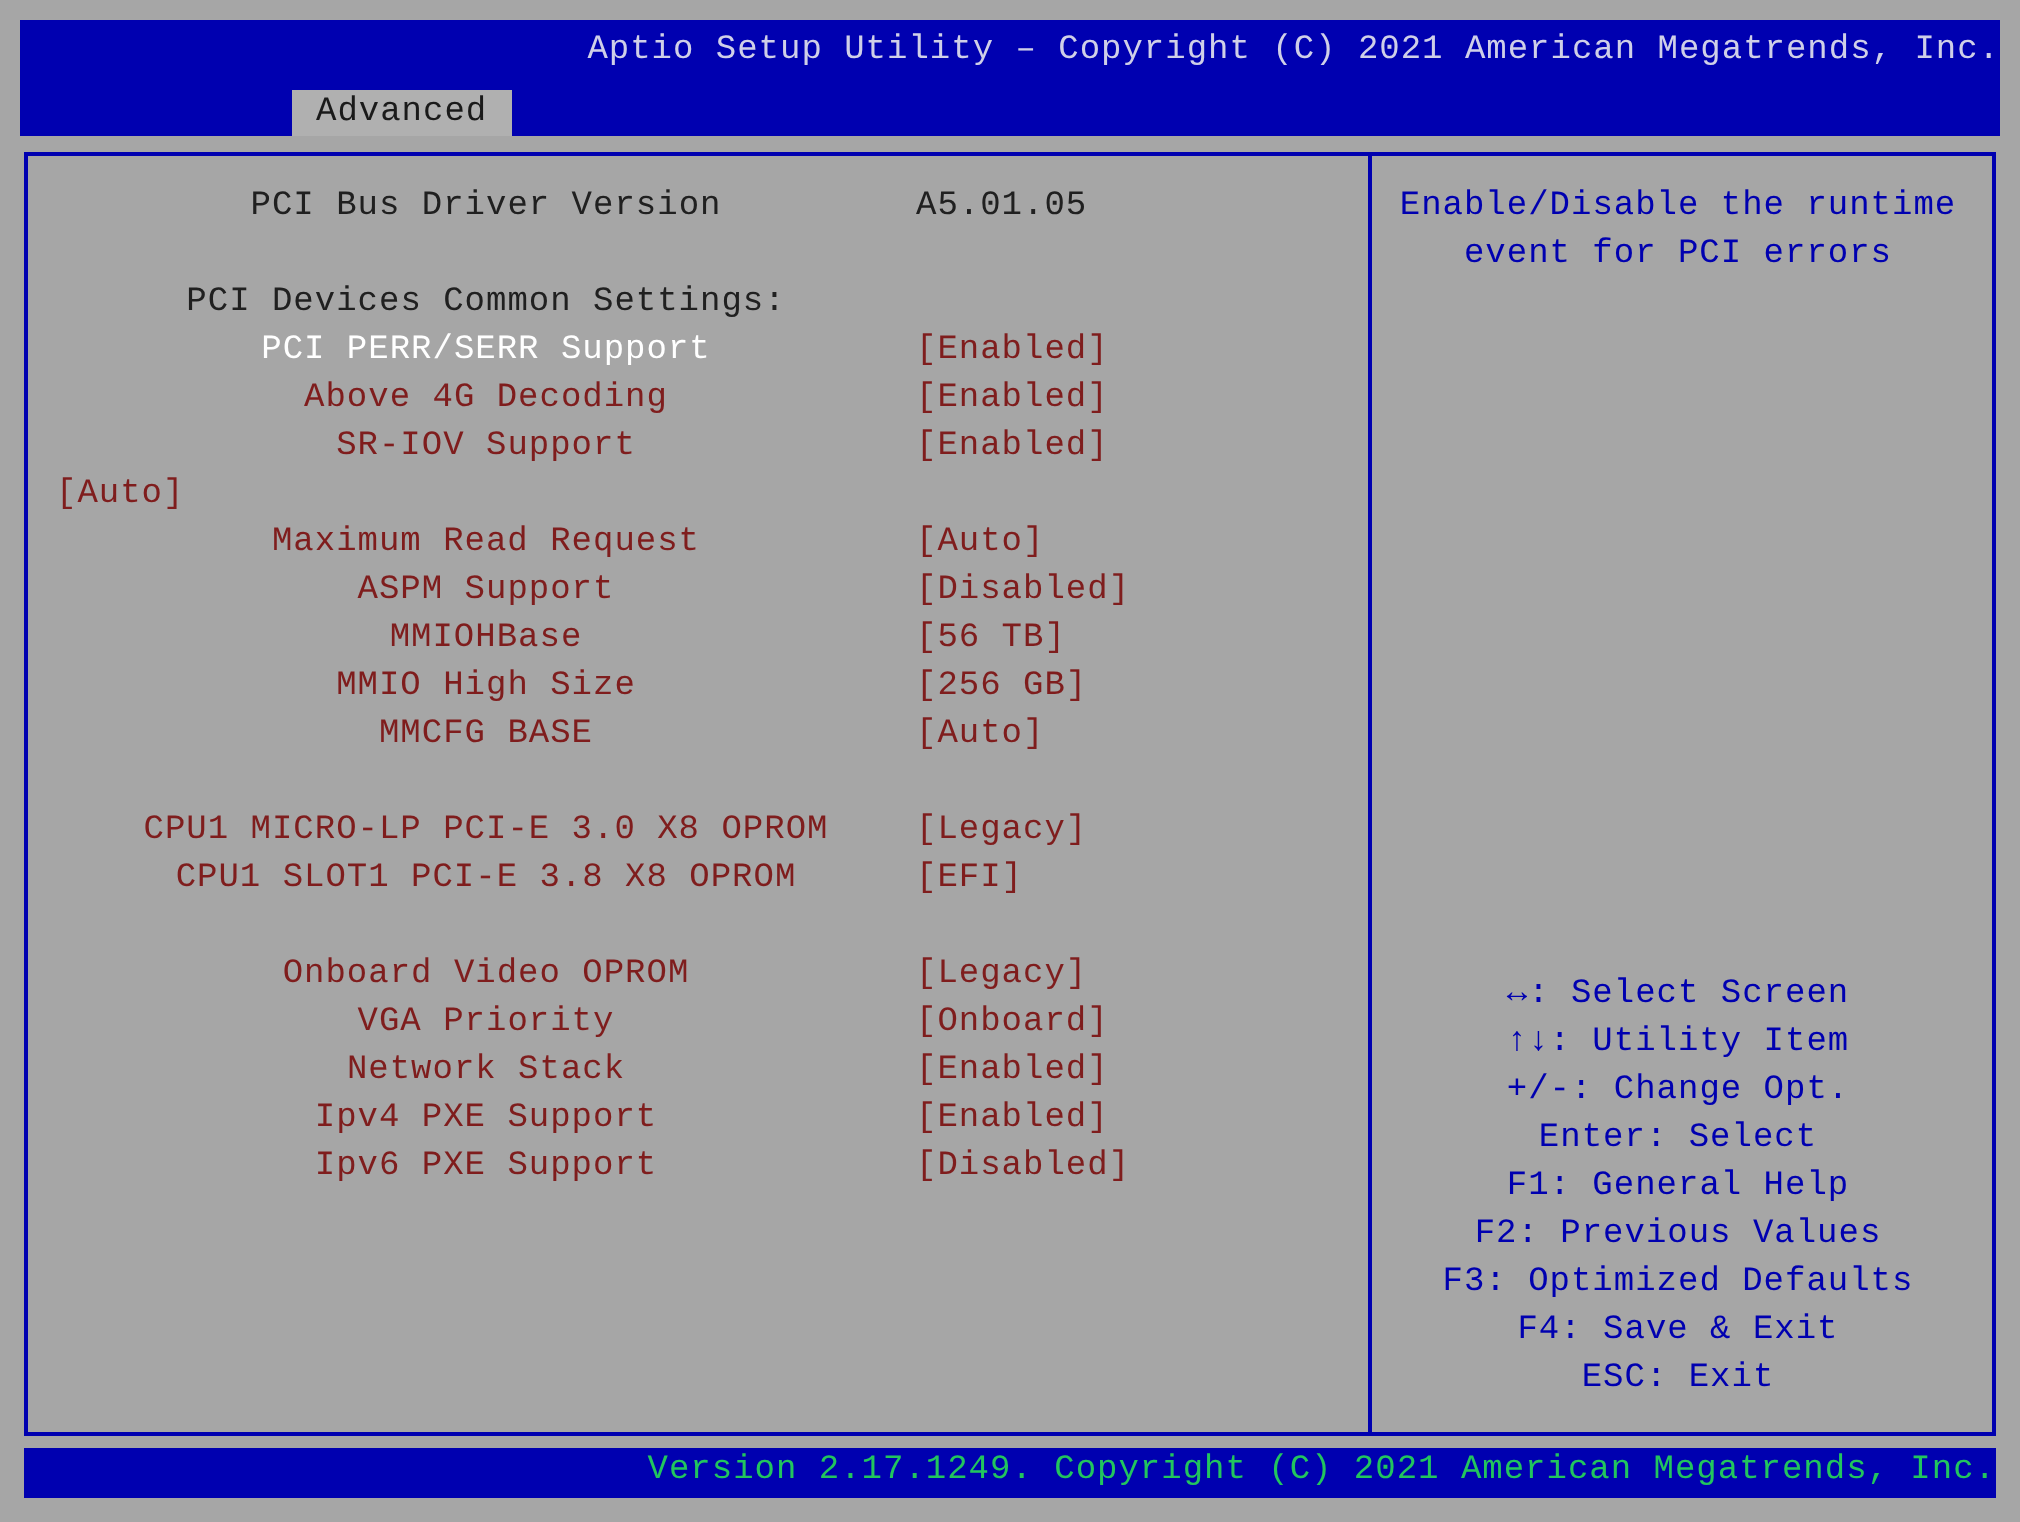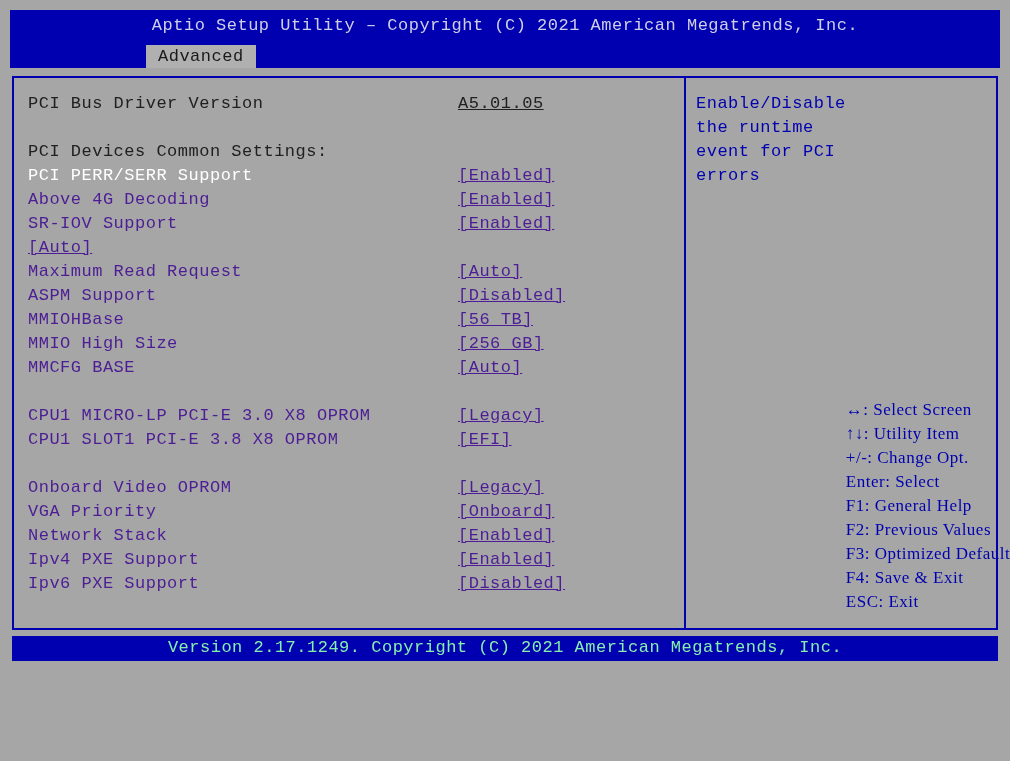--- a/index.html
+++ b/index.html
@@ -24,21 +24,21 @@
     height: 100%;
     background: #a6a6a6;
   }
   .topbar {
     background: #0000b0;
     color: #cfcfe8;
     height: 58px;
     position: relative;
   }
   .title {
-    text-align: center;
+    text-align: right;
     color: #cfcfe8;
     padding-top: 6px;
     font-weight: normal;
     white-space: pre;
   }
   .tabrow {
     position: absolute;
     bottom: 0;
     left: 88px;
     display: flex;
@@ -48,68 +48,68 @@
   .tab {
     background: #b0b0b0;
     color: #1a1a1a;
     padding: 2px 12px 2px 12px;
     border-top: 0;
     font-weight: normal;
   }
   .panels {
     display: flex;
     border: 2px solid #0000b0;
-    height: 554px;
+    height: 642px;
     margin: 8px 2px 0 2px;
     background: #a6a6a6;
+    text-align: center;
   }
   .left {
     flex: 1 1 auto;
     padding: 14px 14px 14px 14px;
     border-right: 2px solid #0000b0;
     color: #0000b0;
   }
   .right {
     width: 310px;
     padding: 14px 14px 14px 10px;
     color: #0000b0;
     display: flex;
-    flex-direction: row;
+    flex-direction: column;
   }
   .row {
     display: flex;
     line-height: 24px;
     height: 24px;
     white-space: pre;
   }
   .row .label {
     width: 430px;
   }
   .row .value {
     flex: 0 0 auto;
-    text-decoration: underline;
   }
   .static { color: #202020; }
-  .link { color: #4c1d95; }
+  .link { color: #7f1d1d; }
   .selected-row .label { color: #ffffff; }
   .help-top {
     color: #0000b0;
     line-height: 24px;
   }
   .help-bottom {
     margin-top: auto;
     color: #0000b0;
     line-height: 24px;
   }
-  .help-line { white-space: pre; font-family: Liberation Serif, serif; }
+  .help-line { white-space: pre; }
   .arrow { font-weight: bold; }
   .footer {
     background: #0000b0;
-    color: #86efac;
-    text-align: center;
+    color: #22c55e;
+    text-align: right;
     padding: 2px 0 4px 0;
     margin: 6px 2px 0 2px;
     white-space: pre;
   }
   .spacer { height: 24px; }
 </style>
 </head>
 <body>
 
 <div class="screen">

